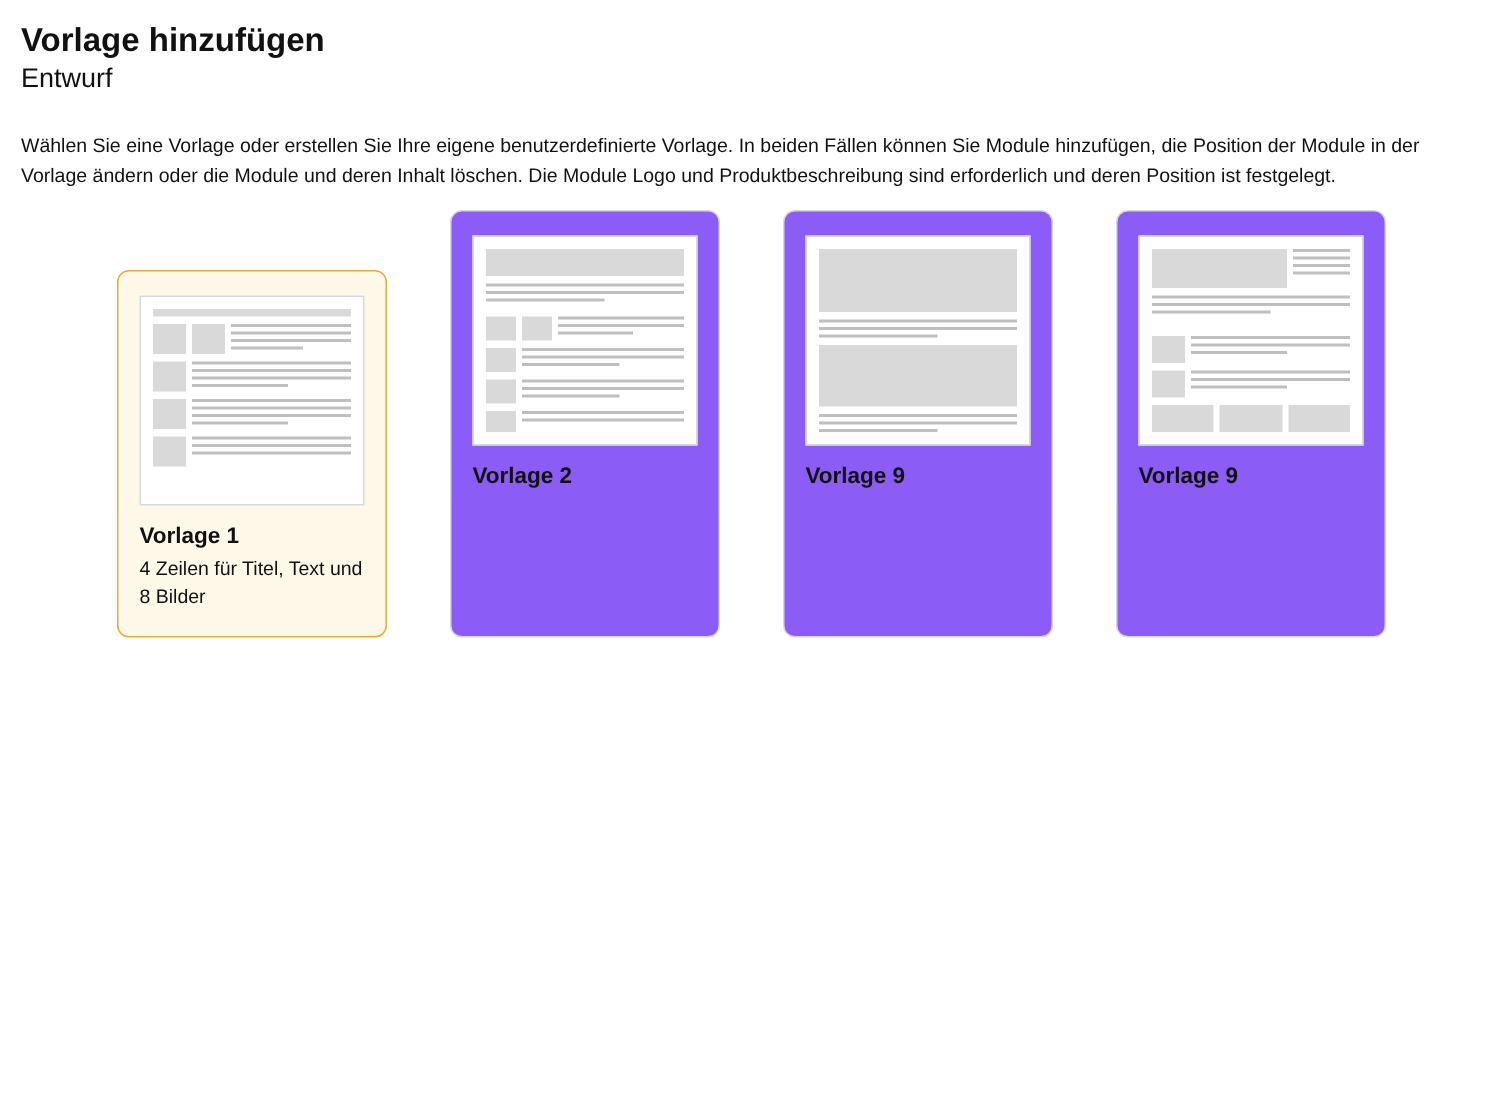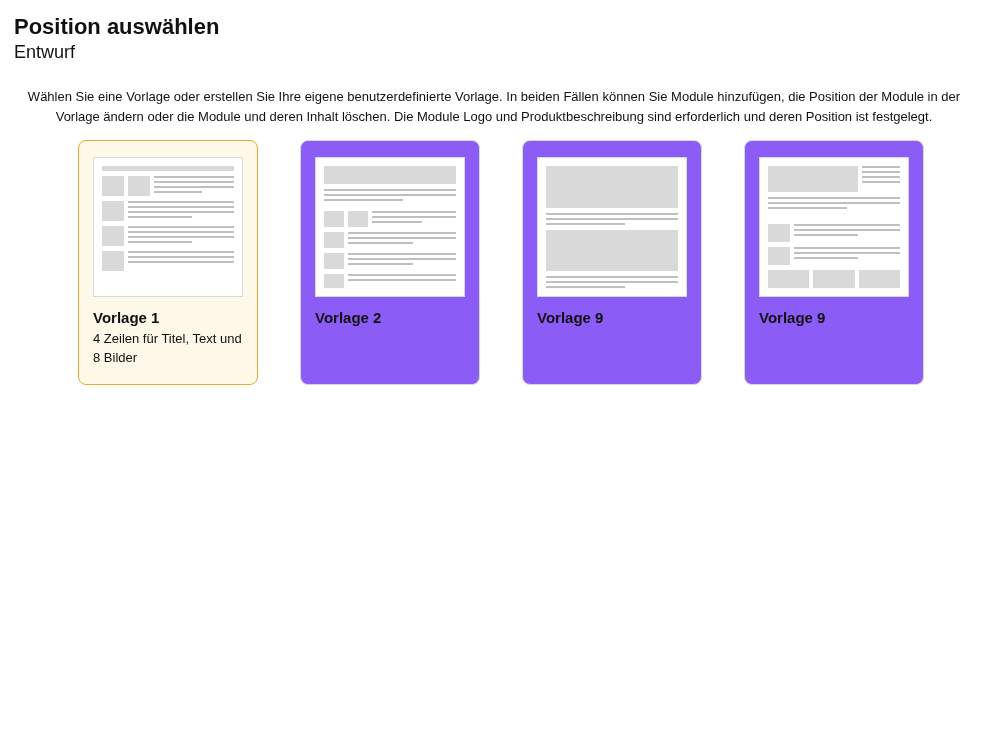--- a/index.html
+++ b/index.html
@@ -22,41 +22,41 @@
     font-weight: 400;
     margin: 0 0 24px 0;
     color: #111;
   }
   .description {
     font-size: 13px;
     line-height: 1.5;
     color: #111;
     margin: 0 0 14px 0;
     max-width: 960px;
-    text-align: center;
   }
   .cards-wrap {
     padding-left: 64px;
   }
   .grid {
     display: flex;
     flex-wrap: wrap;
     gap: 42px;
   }
   .card {
     width: 180px;
     border: 1px solid #d5d9d9;
     border-radius: 8px;
     padding: 16px 14px 16px 14px;
     cursor: pointer;
     background: #8b5cf6;
   }
   .card.selected {
     border: 1px solid #e8a937;
     background: #fef8e8;
+    margin-top: 40px;
   }
   .thumb {
     width: 150px;
     height: 140px;
     border: 1px solid #d5d9d9;
     margin: 0 auto 12px auto;
     background: #fff;
     padding: 8px;
     display: flex;
     flex-direction: column;
@@ -83,21 +83,21 @@
     display: flex;
     justify-content: center;
     margin-top: 30px;
   }
   
   .row2 .card { margin-left: 14px; }
 </style>
 </head>
 <body>
 
-<h1 class="page-title">Position auswählen</h1>
+<h1 class="page-title">Vorlage hinzufügen</h1>
 <div class="subtitle">Entwurf</div>
 <p class="description">Wählen Sie eine Vorlage oder erstellen Sie Ihre eigene benutzerdefinierte Vorlage. In beiden Fällen können Sie Module hinzufügen, die Position der Module in der Vorlage ändern oder die Module und deren Inhalt löschen. Die Module Logo und Produktbeschreibung sind erforderlich und deren Position ist festgelegt.</p>
 
 <div class="cards-wrap">
   <div class="grid">
 
     <div class="card selected">
       <div class="thumb">
         <div class="line thick"></div>
         <div class="row">

